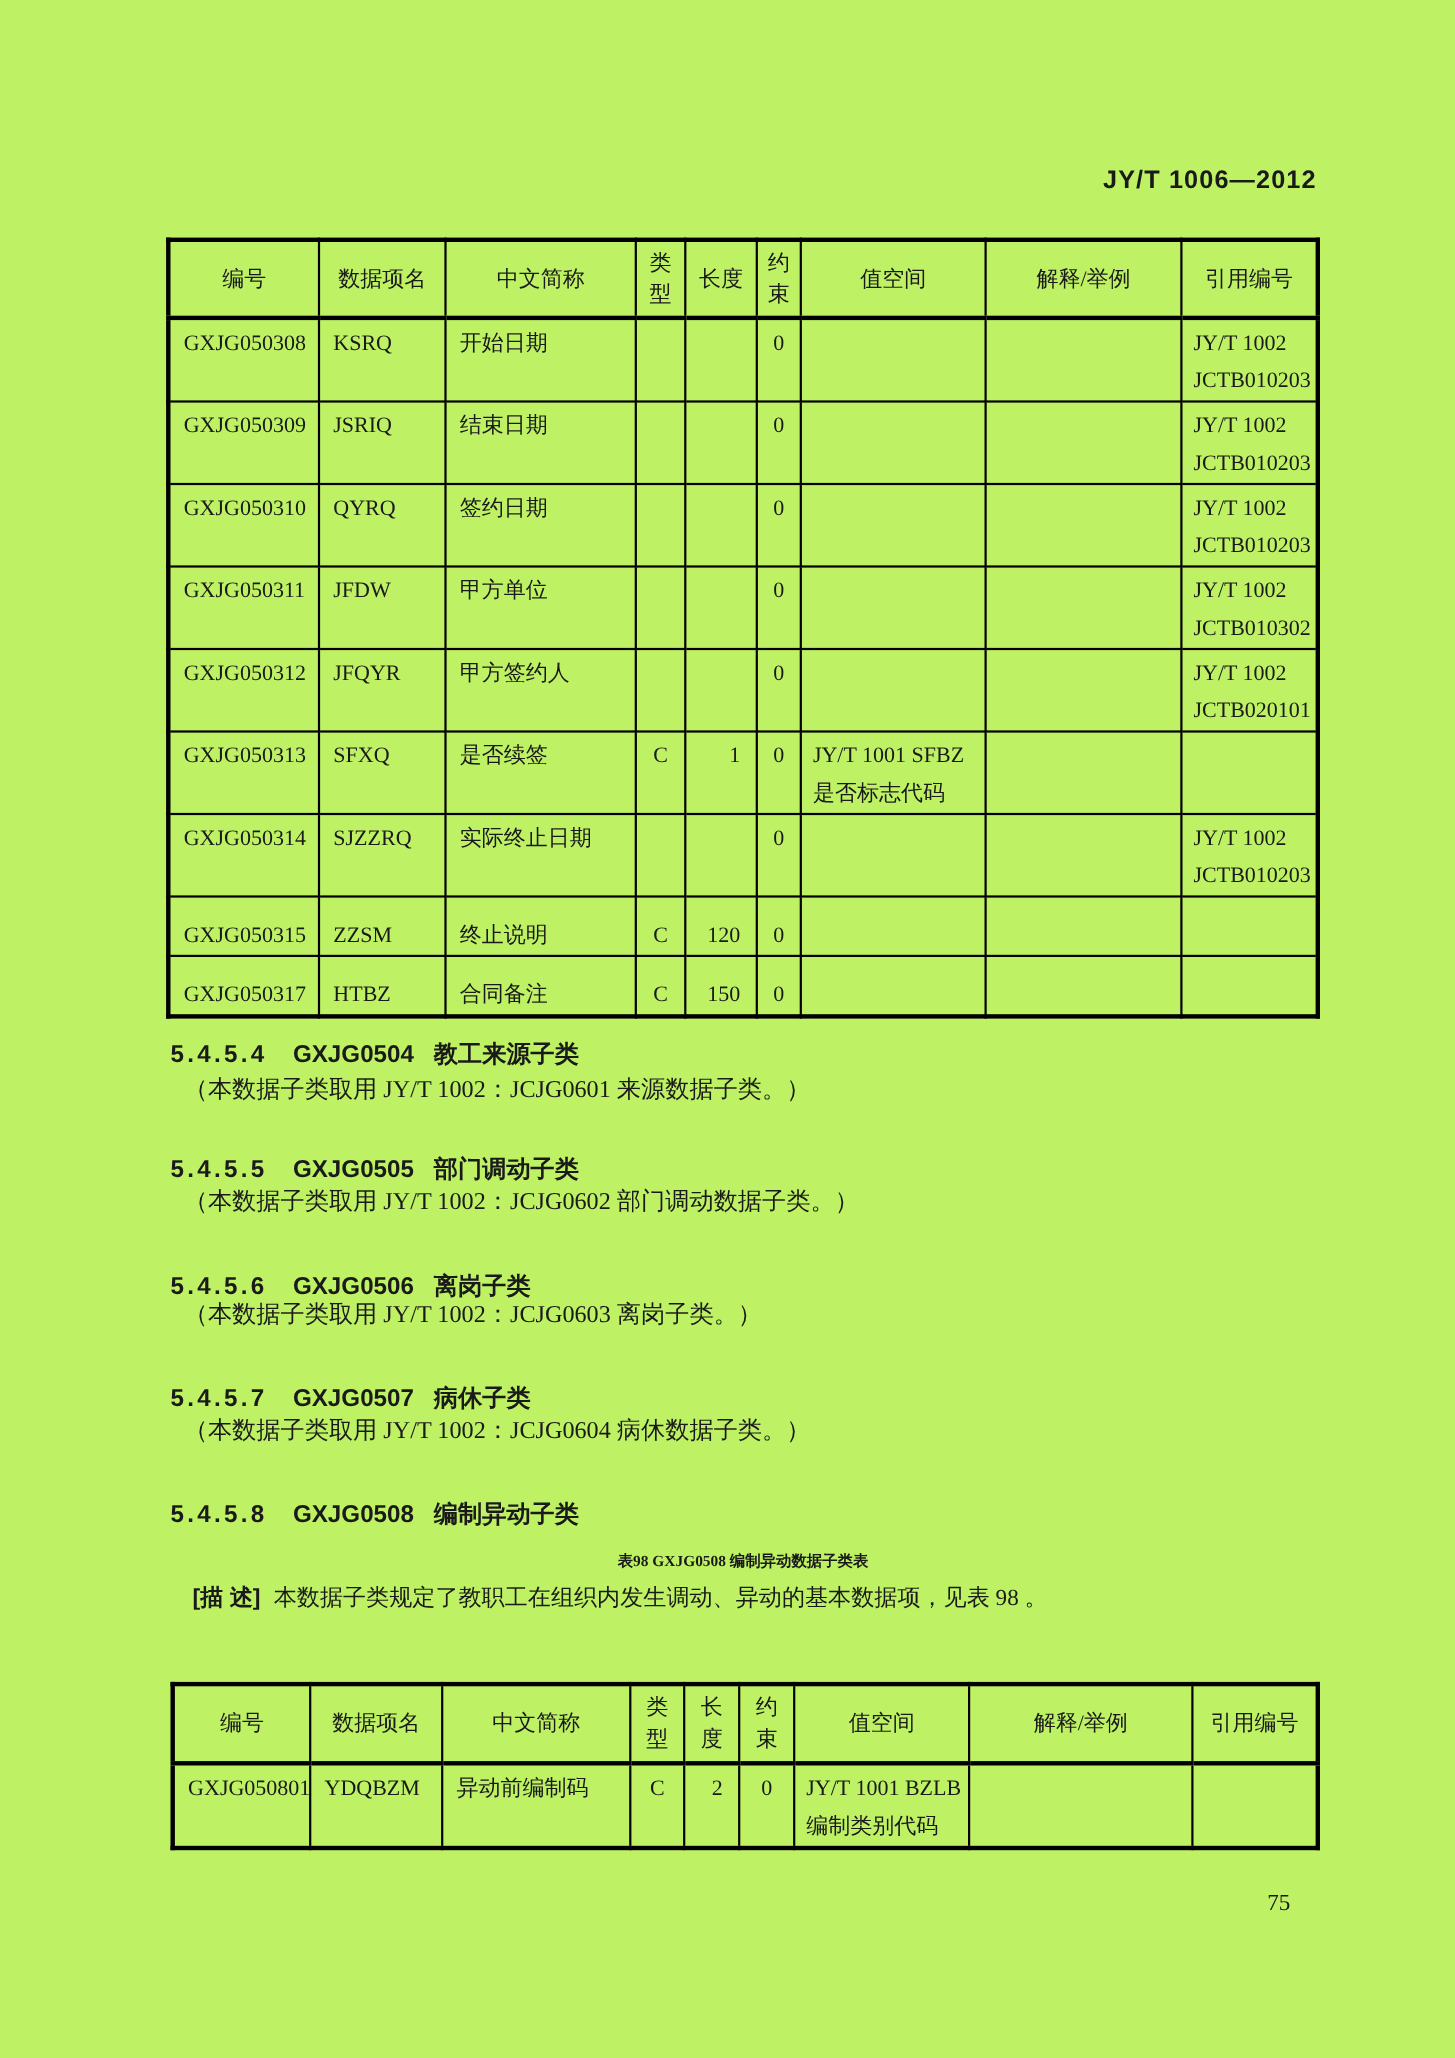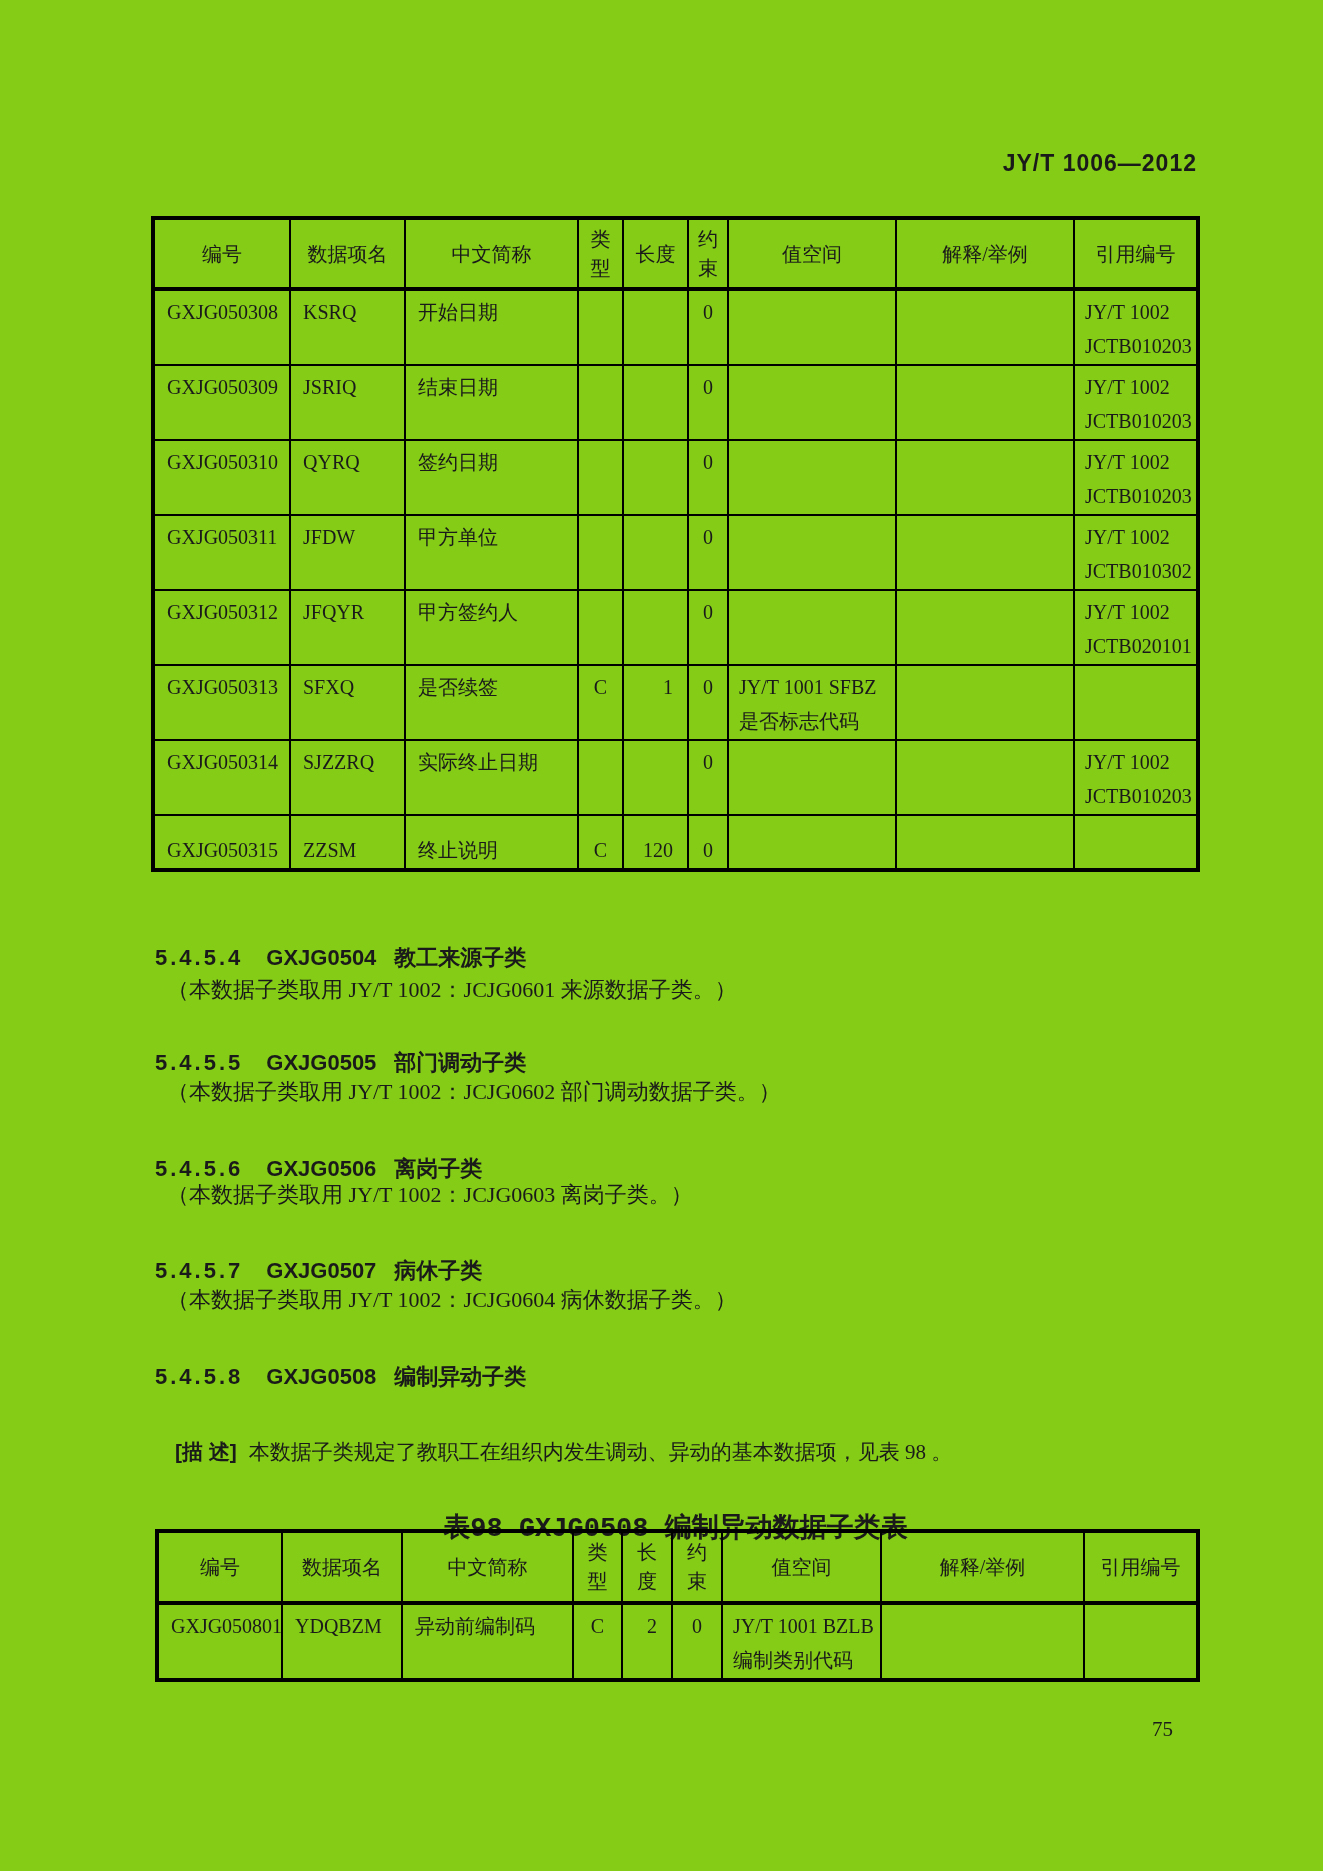--- a/index.html
+++ b/index.html
@@ -1,21 +1,21 @@
 <!DOCTYPE html>
 <html><head>
 <meta charset="utf-8">
 <style>
   * { box-sizing: border-box; }
   html, body { margin: 0; padding: 0; background: #ffffff; }
   .page {
     position: relative;
     width: 1323px;
     height: 1871px;
-    background: #84cc16;
+    background: #bef264;
     color: #1a1a1a;
     font-family: "Liberation Serif", "DejaVu Serif", serif;
     overflow: hidden;
   }
 
   .doc-header {
     position: absolute;
     top: 150px;
     right: 126px;
     font-family: "Liberation Sans", "DejaVu Sans", sans-serif;
@@ -106,26 +106,26 @@
   }
   .kv-line .kv-label {
     font-family: "Liberation Sans", "DejaVu Sans", sans-serif;
     font-weight: 700;
     margin-right: 12px;
   }
 
   .tbl-caption {
     position: absolute;
     left: 155px;
-    top: 1509px;
+    top: 1411px;
     width: 1041px;
     text-align: center;
-    font-family: Liberation Mono, monospace;
+    font-family: Liberation Serif, serif;
     font-weight: 700;
-    font-size: 27px;
+    font-size: 14px;
     color: #1a1a1a;
   }
 
   .page-number {
     position: absolute;
     left: 1152px;
     top: 1717px;
     font-size: 21px;
     color: #1a1a1a;
   }
@@ -252,20 +252,31 @@
           <td class="col-id">GXJG050315</td>
           <td class="col-name">ZZSM</td>
           <td class="col-cn">终止说明</td>
           <td class="col-type">C</td>
           <td class="col-len">120</td>
           <td class="col-cons">0</td>
           <td class="col-vs"></td>
           <td class="col-exp"></td>
           <td class="col-ref"></td>
         </tr>
+        <tr class="short">
+          <td class="col-id">GXJG050317</td>
+          <td class="col-name">HTBZ</td>
+          <td class="col-cn">合同备注</td>
+          <td class="col-type">C</td>
+          <td class="col-len">150</td>
+          <td class="col-cons">0</td>
+          <td class="col-vs"></td>
+          <td class="col-exp"></td>
+          <td class="col-ref"></td>
+        </tr>
       </tbody>
     </table>
   </div>
 
   <div class="sec-h" style="top:919px">
     <span class="num">5.4.5.4</span><span class="code">GXJG0504</span><span>教工来源子类</span>
   </div>
   <div class="sec-p" style="top:975px">（本数据子类取用 JY/T 1002：JCJG0601 来源数据子类。）</div>
 
   <div class="sec-h" style="top:1024px">

